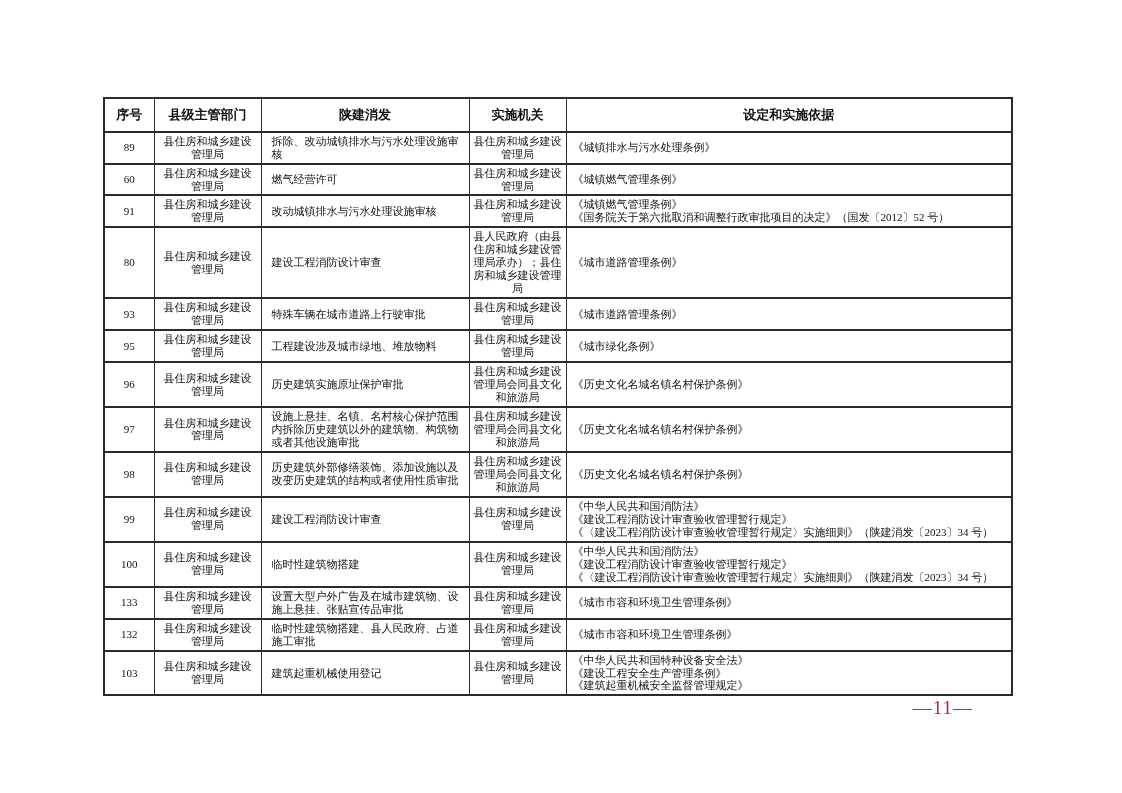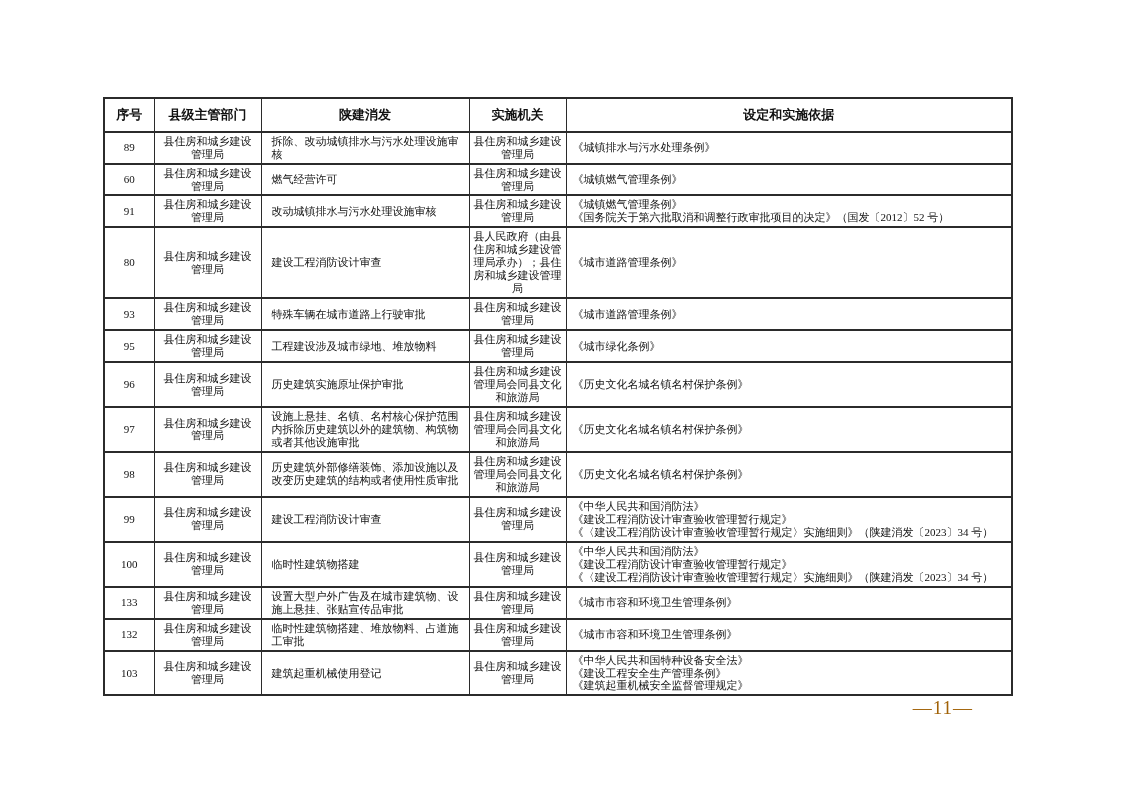--- a/index.html
+++ b/index.html
@@ -56,21 +56,21 @@
     text-align: left;
     padding-left: 6px;
     padding-right: 2px;
   }
   .page-number {
     position: absolute;
     top: 697px;
     right: 138px;
     font-size: 19px;
     letter-spacing: 1px;
-    color: #a16207;
+    color: #be185d;
     font-family: "Liberation Serif", "DejaVu Serif", serif;
   }
 </style>
 </head>
 <body>
 
 <div class="sheet">
 
   <table class="approval-table">
     <colgroup>
@@ -206,21 +206,21 @@
 管理局</td>
           <td class="col-item">设置大型户外广告及在城市建筑物、设施上悬挂、张贴宣传品审批</td>
           <td class="col-agency">县住房和城乡建设
 管理局</td>
           <td class="col-basis">《城市市容和环境卫生管理条例》</td>
         </tr>
         <tr>
           <td class="col-no">132</td>
           <td class="col-dept">县住房和城乡建设
 管理局</td>
-          <td class="col-item">临时性建筑物搭建、堆放物料、占道施工审批</td>
+          <td class="col-item">临时性建筑物搭建、县人民政府、占道施工审批</td>
           <td class="col-agency">县住房和城乡建设
 管理局</td>
           <td class="col-basis">《城市市容和环境卫生管理条例》</td>
         </tr>
         <tr>
           <td class="col-no">103</td>
           <td class="col-dept">县住房和城乡建设
 管理局</td>
           <td class="col-item">建筑起重机械使用登记</td>
           <td class="col-agency">县住房和城乡建设

